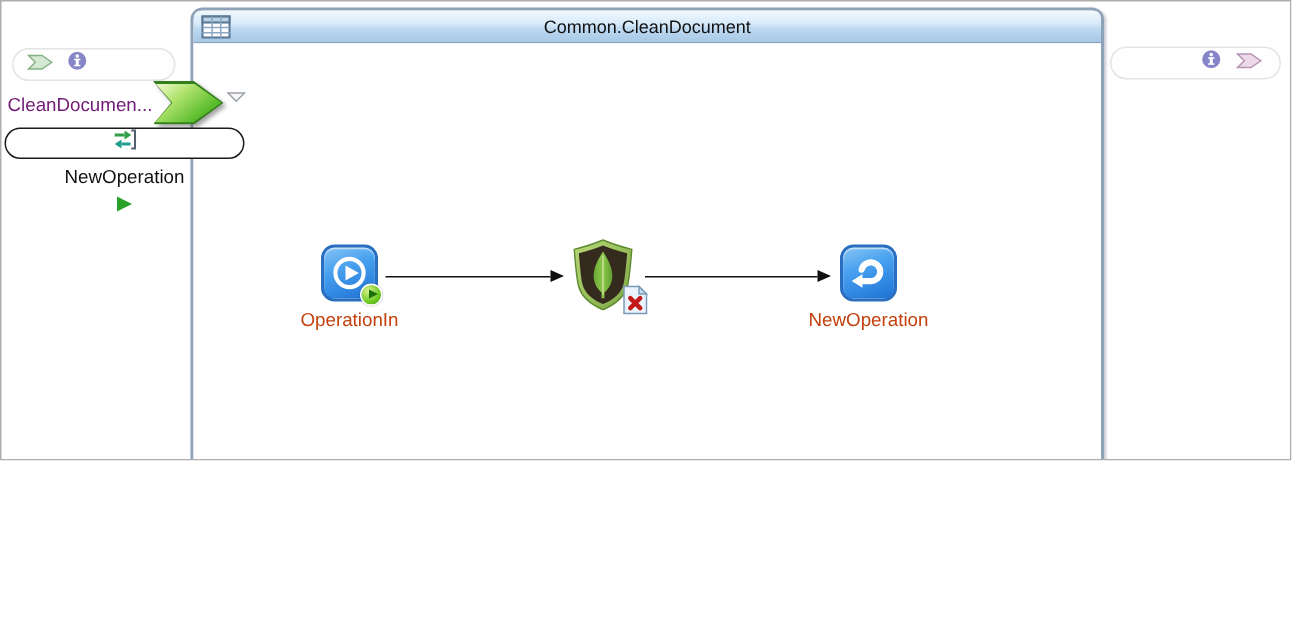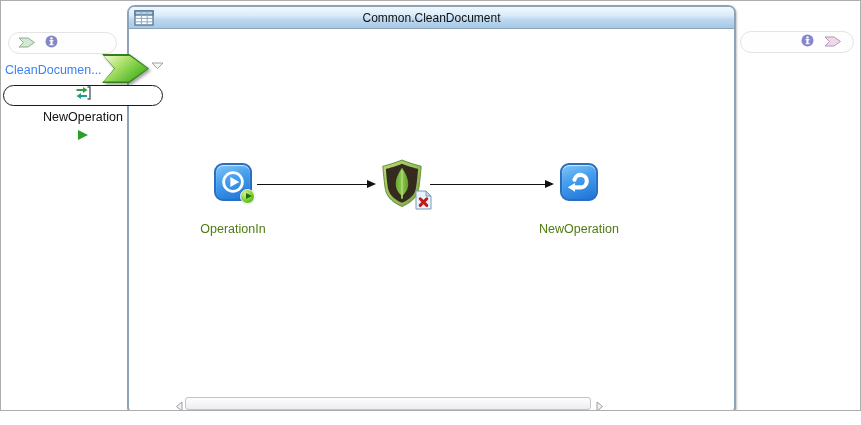--- a/index.html
+++ b/index.html
@@ -1,17 +1,17 @@
 <!DOCTYPE html>
 <html><head>
 <meta charset="utf-8">
 <style>
   * { box-sizing: border-box; margin: 0; padding: 0; }
   body { background: #fff; font-family: "Liberation Sans", sans-serif; }
-  .screen { position: relative; width: 861px; height: 411px; background: #fff;
+  .screen { position: relative; width: 861px; height: 307px; background: #fff;
             border: 1px solid #adadad; overflow: hidden; }
 
   
   .window { position: absolute; left: 126px; top: 4px; width: 609px; height: 410px;
             border: 2px solid #8fa3b8; border-radius: 8px; background: #fff;
             box-shadow: 1px 1px 2px rgba(120,130,145,.45); }
   .titlebar { position: relative; height: 22px; border-radius: 5px 5px 0 0;
               background: linear-gradient(180deg, #f2f8fd 0%, #d8eafa 42%, #bed9f1 58%, #a6c8e6 100%);
               border-bottom: 1px solid #8fa3b8;
               display: flex; align-items: center; justify-content: center; }
@@ -29,42 +29,42 @@
   .run-badge { position: absolute; right: -5px; bottom: -5px; width: 15px; height: 15px;
                border-radius: 50%; border: 1.5px solid #fff;
                background: radial-gradient(circle at 35% 30%, #d6f18c, #6cc820 62%, #3f9a10);
                box-shadow: 0 0 1px rgba(0,0,0,.5); }
   .run-badge i { position: absolute; left: 5px; top: 3px; width: 0; height: 0;
                  border-left: 6px solid #1d6e08;
                  border-top: 3.5px solid transparent; border-bottom: 3.5px solid transparent; }
   .mongo { position: absolute; width: 46px; height: 48px; }
   .err-badge { position: absolute; right: -7px; bottom: -3px; width: 17px; height: 20px; }
   .node-label { position: absolute; width: 140px; text-align: center;
-                font-size: 12.5px; color: #4d7c0f; margin-top: 16px; }
+                font-size: 12.5px; color: #c2410c; }
   .connector { position: absolute; height: 0; border-top: 1.6px solid #111; }
   .connector::after { content: ''; position: absolute; right: -9px; top: -5.4px; width: 0; height: 0;
                       border-left: 9px solid #111;
                       border-top: 4.6px solid transparent; border-bottom: 4.6px solid transparent; }
 
   
   .hscroll { position: absolute; left: 46px; top: 368px; width: 432px; height: 13px; }
   .sb-arrow { position: absolute; top: 1px; width: 8px; height: 11px; }
   .sb-arrow.left { left: 0; }
   .sb-arrow.right { left: 421px; }
   .sb-thumb { position: absolute; left: 10px; top: 0; width: 406px; height: 13px;
               background: linear-gradient(180deg, #fdfdfd, #ededf2);
               border: 1px solid #c2c2cd; border-radius: 3px; }
 
   
   .mini-toolbar { position: absolute; height: 22px; border: 1px solid #e4e4e4; border-radius: 11px;
                   background: #fefefe; display: flex; align-items: center; z-index: 6; }
   .mini-toolbar.lt { left: 7px; top: 31px; width: 109px; gap: 9px; padding-left: 9px; }
   .mini-toolbar.rt { left: 739px; top: 30px; width: 114px; gap: 10px;
                      justify-content: flex-end; padding-right: 11px; }
-  .op-name { position: absolute; left: 4px; top: 62px; font-size: 12.5px; color: #3b82f6; z-index: 6; }
+  .op-name { position: absolute; left: 4px; top: 62px; font-size: 12.5px; color: #701a75; z-index: 6; }
   .big-arrow { position: absolute; left: 101px; top: 53px; width: 47px; height: 29px; z-index: 7;
                filter: drop-shadow(2.5px 2.5px 1.5px rgba(90,90,90,.55)); }
   .big-arrow .o { position: absolute; inset: 0; background: #35801c;
                   clip-path: polygon(0 0, 58% 0, 100% 50%, 58% 100%, 0 100%, 26% 50%); }
   .big-arrow .i { position: absolute; inset: 1.5px;
                   background: linear-gradient(140deg, #f2fbd4 0%, #b2e470 32%, #5dbd2e 72%, #3fa01e 100%);
                   clip-path: polygon(0 0, 58% 0, 100% 50%, 58% 100%, 0 100%, 26% 50%); }
   .dd-tri { position: absolute; left: 150px; top: 55px; z-index: 7; }
   .pill-btn { position: absolute; left: 2px; top: 84px; width: 160px; height: 21px; z-index: 7;
               background: #fff; border: 1.5px solid #1a1a1a; border-radius: 11px;

